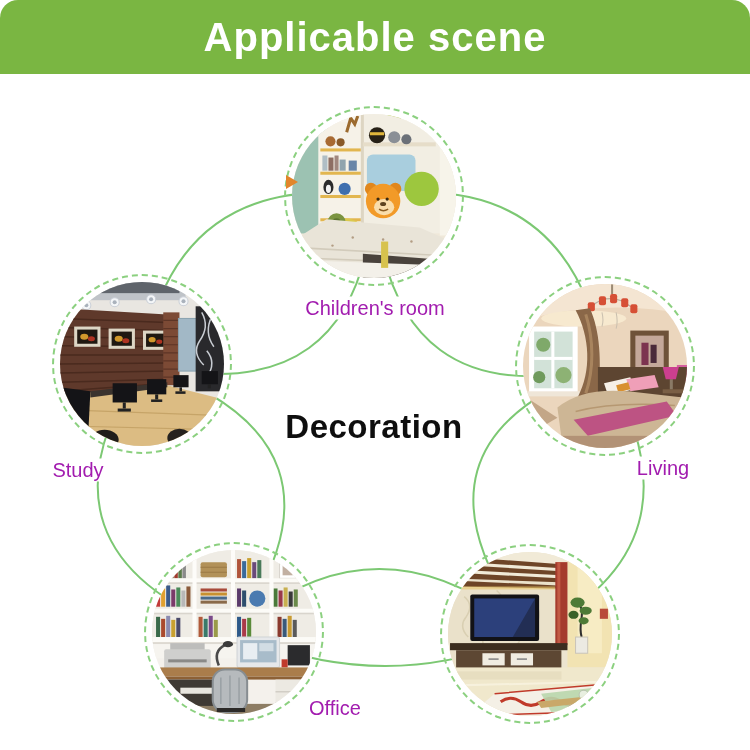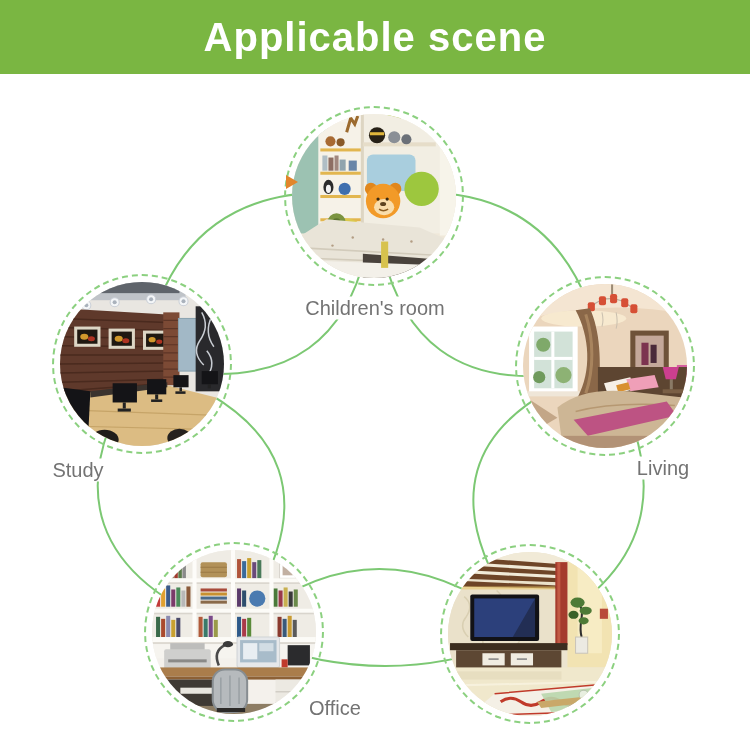--- a/index.html
+++ b/index.html
@@ -1,18 +1,19 @@
 <!DOCTYPE html>
 <html><head>
 <meta charset="utf-8">
 <style>
   html,body{margin:0;padding:0;background:#ffffff;}
   .stage{
     position:relative;width:750px;height:750px;background:#ffffff;overflow:hidden;
     font-family:"Liberation Sans", sans-serif;
+    border-radius:18px;
   }
   
   .header{
     position:absolute;left:0;top:0;width:750px;height:74px;background:#7ab642;
     display:flex;align-items:center;justify-content:center;z-index:5;
   }
   .header-title{
     color:#ffffff;font-size:40px;font-weight:bold;letter-spacing:1px;line-height:1;
   }
   
@@ -28,21 +29,21 @@
   }
   .scene .photo svg{display:block;width:100%;height:100%;}
   .scene-children{left:284px;top:106px;}
   .scene-bedroom {left:515px;top:276px;}
   .scene-living  {left:440px;top:544px;}
   .scene-study   {left:144px;top:542px;}
   .scene-office  {left:52px; top:274px;}
   
   .scene-label{
     position:absolute;z-index:3;transform:translate(-50%,-50%);
-    font-size:20px;color:#737373;background:#ffffff;padding:0 4px;white-space:nowrap;
+    font-size:20px;color:#a21caf;background:#ffffff;padding:0 4px;white-space:nowrap;
   }
   .label-children{left:375px;top:308px;}
   .label-bedroom {left:663px;top:468px;}
   .label-living  {left:643px;top:712px;}
   .label-study   {left:335px;top:708px;}
   .label-office  {left:78px; top:470px;}
   .center-title{
     position:absolute;left:374px;top:427px;transform:translate(-50%,-50%);
     font-size:33px;font-weight:bold;color:#0e0e0e;z-index:2;background:#fff;padding:0 6px;
     white-space:nowrap;letter-spacing:0.5px;
@@ -61,20 +62,21 @@
 
   <div class="header">
     <div class="header-title">Applicable scene</div>
   </div>
 
   <svg class="connectors" width="750" height="750" viewBox="0 0 750 750">
     <path d="M374,196 Q571,167 605,366 Q710,546 530,634 Q384,699 234,632 Q20,551 142,364 Q174,168 374,196" fill="none" stroke="#7cc873" stroke-width="2"></path>
     <path d="M374,196 Q391,419 605,366 Q387,442 530,634 Q379,505 234,632 Q369,441 142,364 Q360,416 374,196" fill="none" stroke="#7cc873" stroke-width="2"></path>
   </svg>
 
+  <div class="center-title">Decoration</div>
 
   <div class="scene scene-children">
     <div class="ring"></div>
     <div class="photo">
       <svg viewBox="0 0 162 162" preserveAspectRatio="none">
         <rect width="162" height="162" fill="#efe8d9"></rect>
         <rect x="0" y="14" width="36" height="104" fill="#9cc2b2"></rect>
         <rect x="0" y="0" width="162" height="22" fill="#f8f5ee"></rect>
         <g>
           <ellipse cx="100" cy="10" rx="9" ry="11" fill="#a9c53b"></ellipse>

